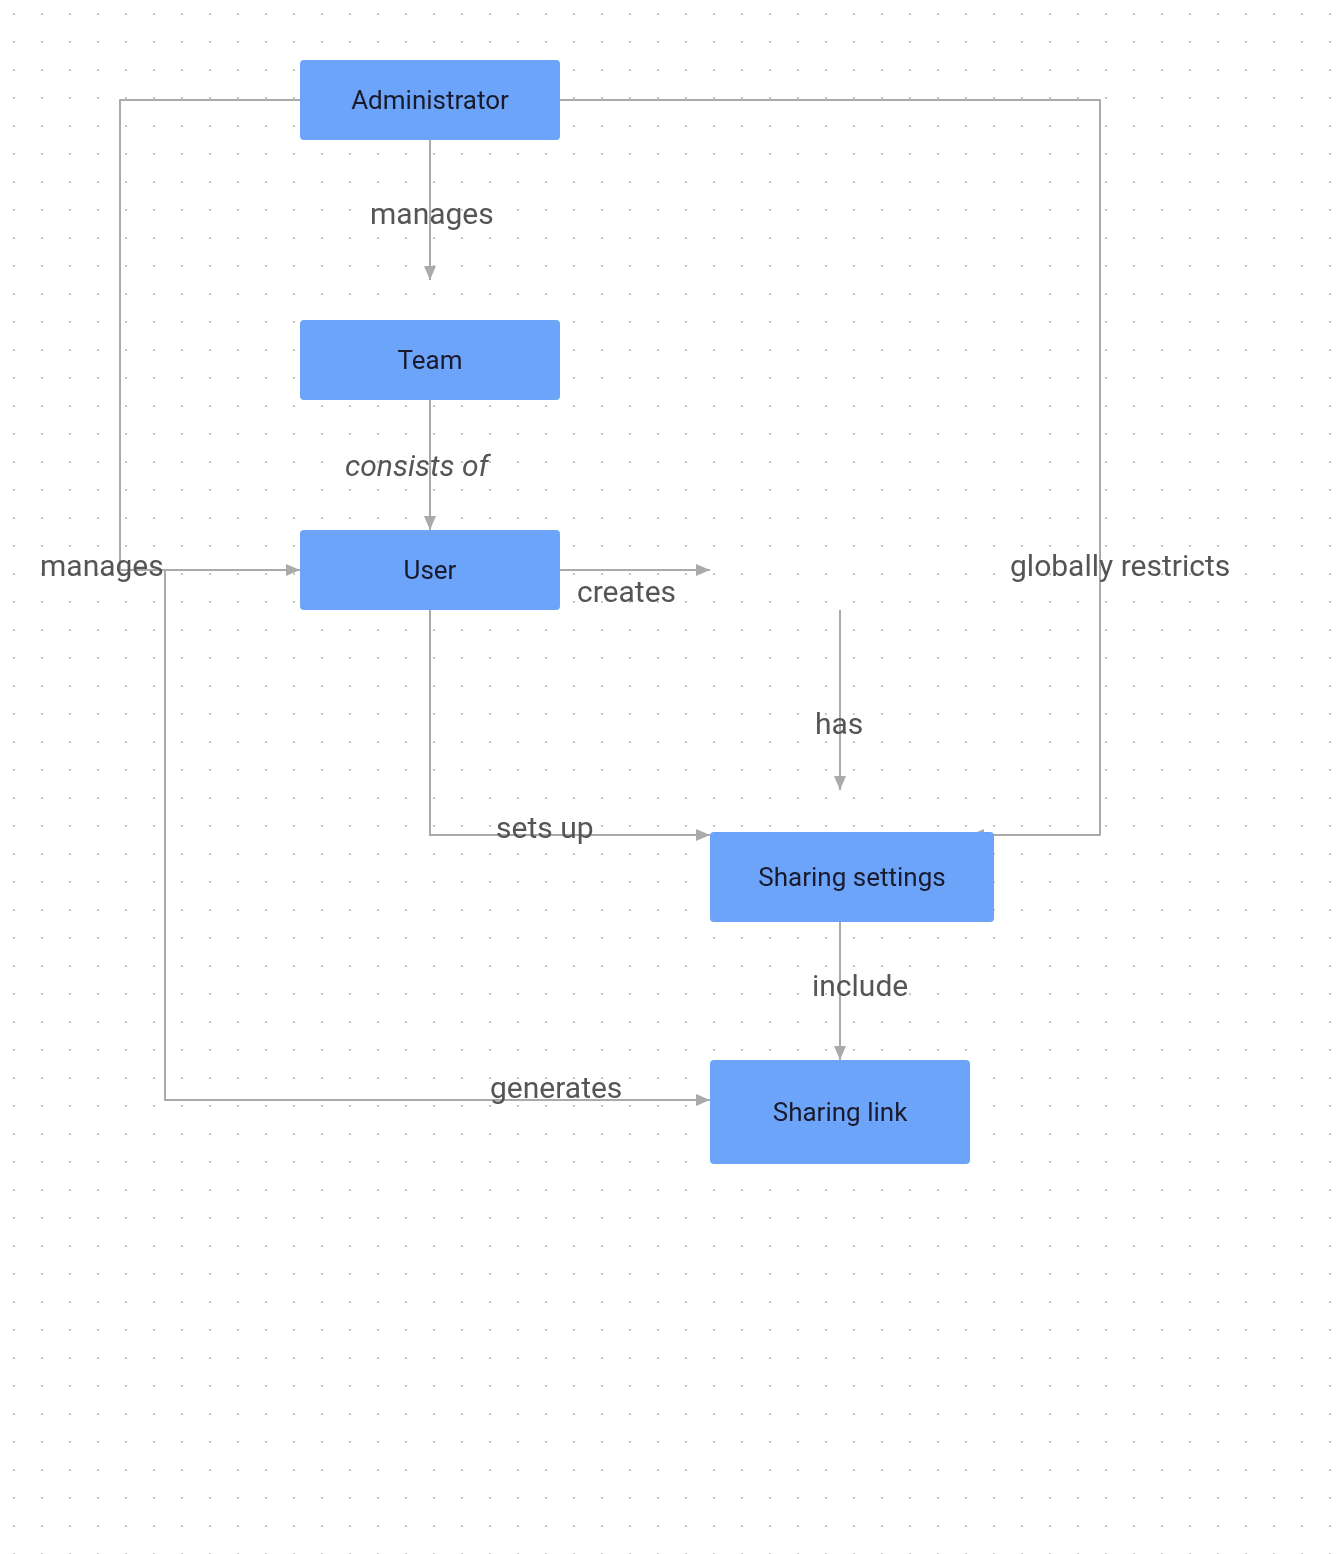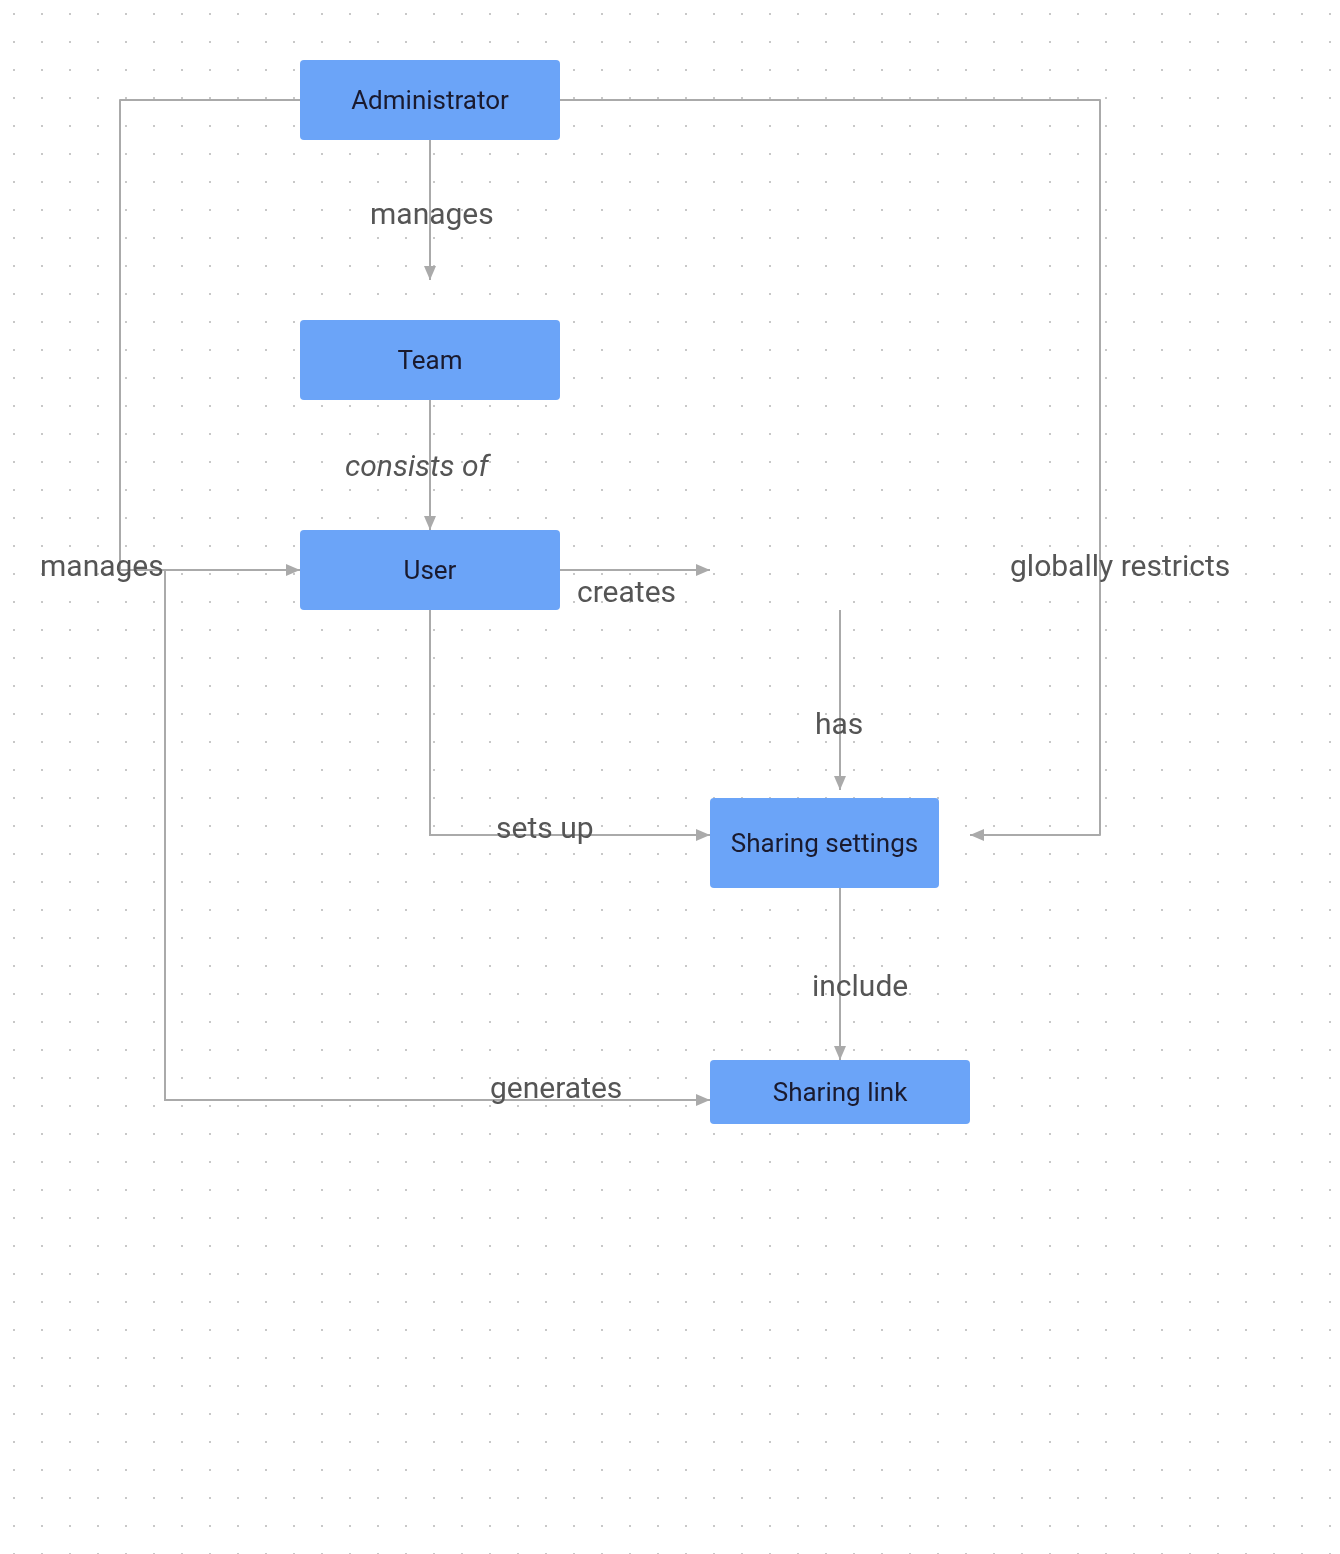--- a/index.html
+++ b/index.html
@@ -96,25 +96,25 @@
 
   <div class="node" style="left:300px; top:280px; width:260px; height:80px;margin-top:40px;">
     <span>Team</span>
   </div>
 
   <div class="node" style="left:300px; top:530px; width:260px; height:80px;">
     <span>User</span>
   </div>
 
 
-  <div class="node" style="left:710px; top:798px; width:229px; height:90px;">
+  <div class="node" style="left:710px; top:832px; width:284px; height:90px;">
     <span>Sharing settings</span>
   </div>
 
-  <div class="node" style="left:710px; top:1060px; width:260px; height:64px;">
+  <div class="node" style="left:710px; top:1060px; width:260px; height:104px;">
     <span>Sharing link</span>
   </div>
 
   <div class="edge-label" style="left:370px; top:196px;">
     <span>manages</span>
   </div>
 
   <div class="edge-label" style="left:345px; top:448px;font-style:italic;">
     <span>consists of</span>
   </div>

